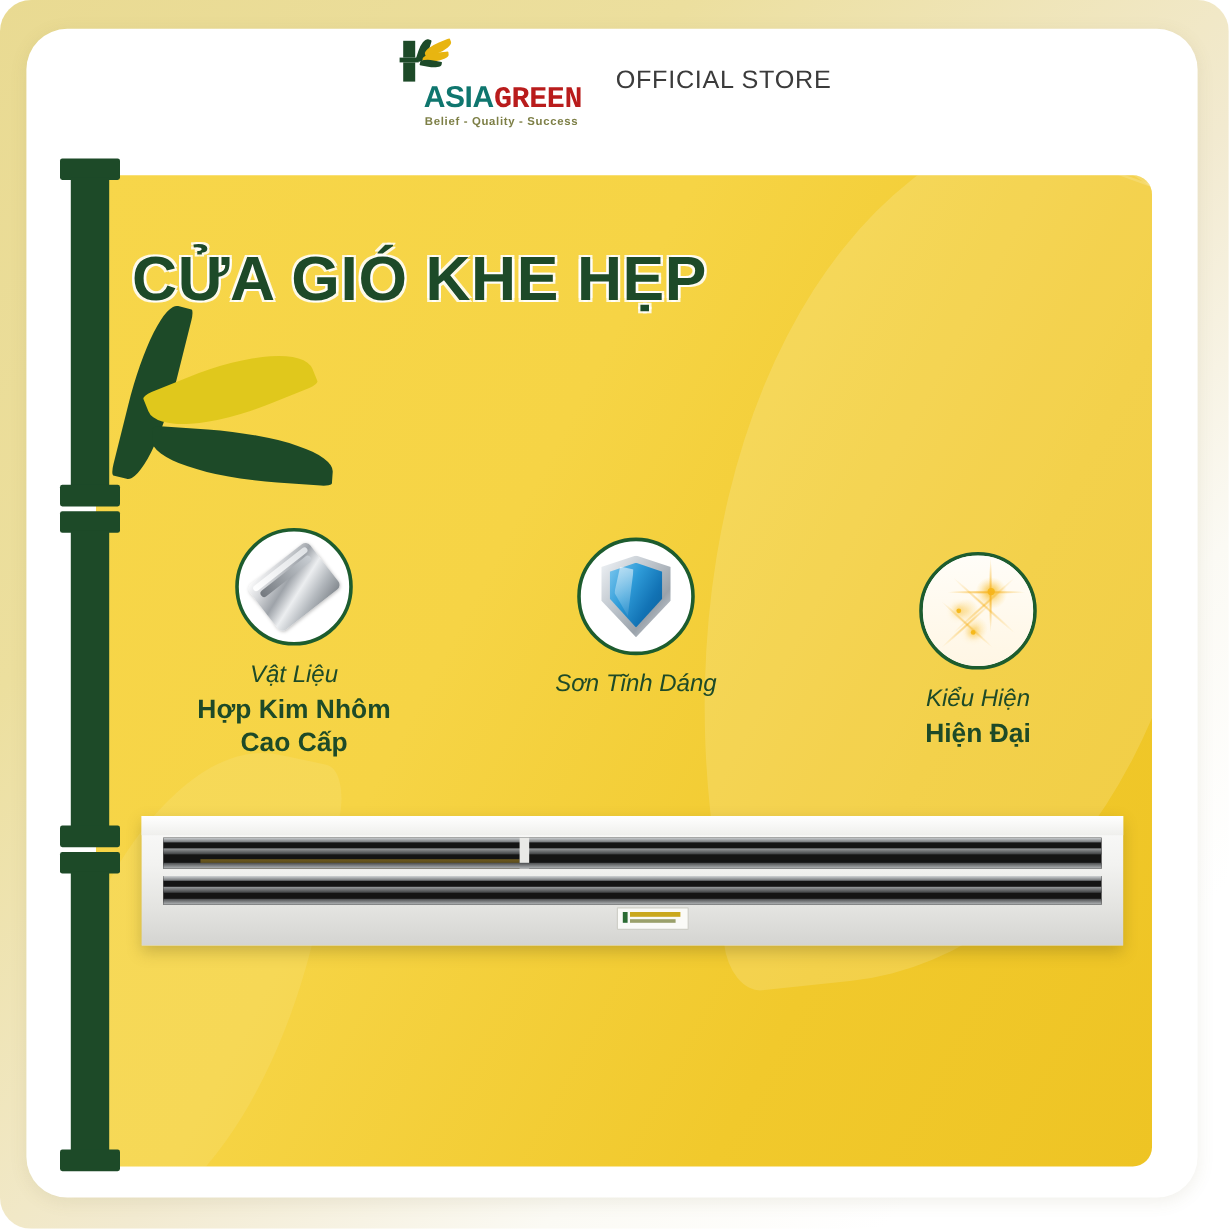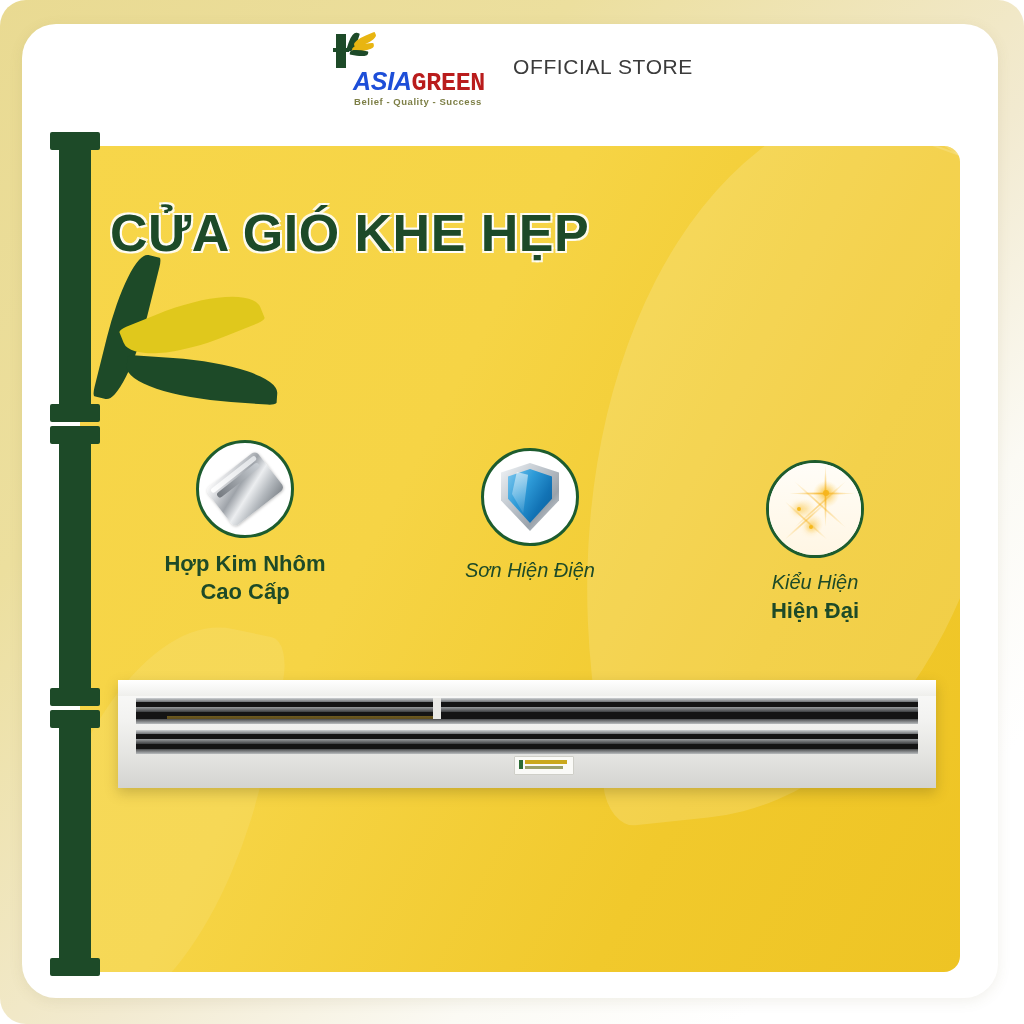--- a/index.html
+++ b/index.html
@@ -82,21 +82,21 @@
   #logo-words {
     position: relative;
     height: 26px;
     margin-left: 22px;
     font-size: 25px;
     font-weight: bold;
     letter-spacing: -0.3px;
     line-height: 26px;
     white-space: nowrap;
   }
-  #logo-asia { color: #1d4ed8; font-style: italic; }
+  #logo-asia { color: #0f766e; }
   #logo-green { color: #b91c1c; font-family: Liberation Mono, monospace; }
   #logo-tagline {
     margin-left: 23px;
     margin-top: 2px;
     font-size: 9.5px;
     font-weight: bold;
     color: #7d7f46;
     letter-spacing: 0.55px;
     white-space: nowrap;
   }
@@ -453,33 +453,34 @@
   <div id="headline">
     <div id="headline-1">CỬA GIÓ KHE HẸP</div>
   </div>
 
   <div id="features">
 
     <div class="feature feature-1">
       <div class="circle">
         <div class="alu"></div>
       </div>
+      <div class="feature-title">Vật Liệu</div>
       <div class="feature-sub">Hợp Kim Nhôm</div>
       <div class="feature-sub">Cao Cấp</div>
     </div>
 
     <div class="feature feature-2">
       <div class="circle">
         <div class="shield-wrap">
           <div class="shield-outer"></div>
           <div class="shield-inner"></div>
           <div class="shield-gloss"></div>
         </div>
       </div>
-      <div class="feature-title">Sơn Hiện Điện</div>
+      <div class="feature-title">Sơn Tĩnh Dáng</div>
     </div>
 
     <div class="feature feature-3">
       <div class="circle">
         <div class="sparkle-bg"></div>
         <div class="spark-core" style="left:54px;top:27px;"></div>
         <div class="spark h" style="left:20px;top:29px;width:66px;"></div>
         <div class="spark v" style="left:55px;top:2px;height:62px;"></div>
         <div class="spark-d" style="left:16px;top:40px;width:70px;transform:rotate(42deg);"></div>
         <div class="spark-d" style="left:16px;top:40px;width:70px;transform:rotate(-42deg);"></div>

